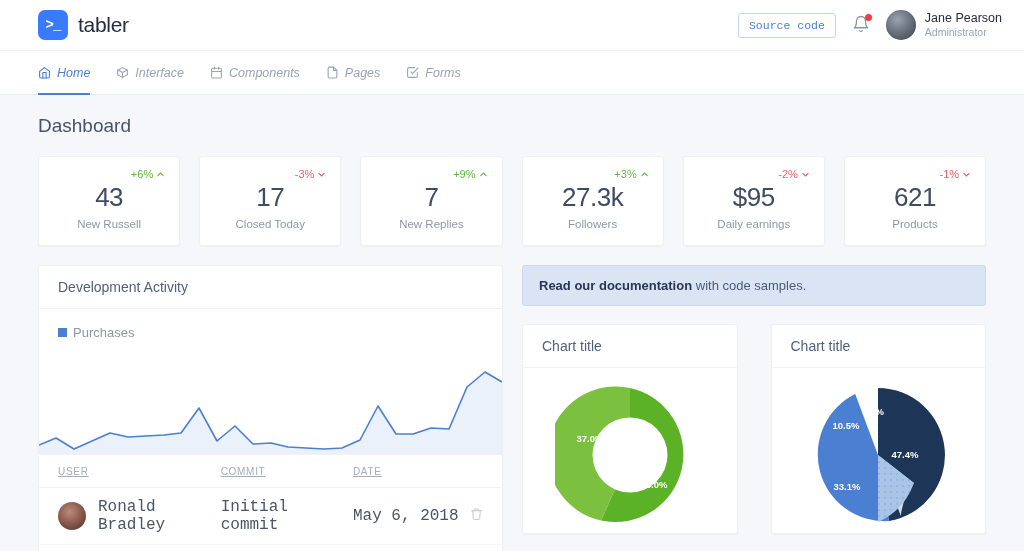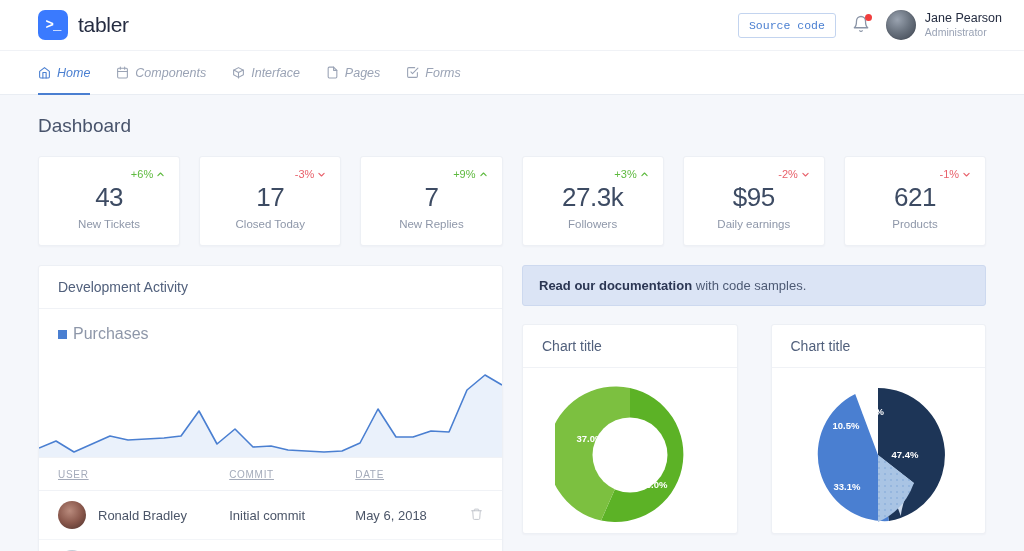--- a/index.html
+++ b/index.html
@@ -95,32 +95,32 @@
   .col-left { width: 465px; flex: none; }
   .col-right { flex: 1 1 auto; }
 
   .card { background: #fff; border: 1px solid #edf0f5; border-radius: 3px; box-shadow: 0 1px 2px rgba(22,33,74,.03); }
   .card-head { padding: 13px 19px; border-bottom: 1px solid #f0f2f6; }
   .card-title { font-size: 14px; color: #51607c; font-weight: 400; }
 
   .chart-body { padding: 10px 0 0 0; position: relative; }
   .legend { display: flex; align-items: center; gap: 6px; padding: 6px 0 0 19px; }
   .legend-swatch { width: 9px; height: 9px; background: #4a7fd1; display: inline-block; }
-  .legend-label { font-size: 16px; color: #8e97a9; }
+  .legend-label { font-size: 13px; color: #8e97a9; }
   .line-svg { display: block; width: 100%; height: 108px; margin-top: 6px; }
 
   table { width: 100%; border-collapse: collapse; }
   thead th {
     text-align: left; font-size: 10px; letter-spacing: .7px; color: #a4abba;
     font-weight: 400; padding: 11px 8px 10px 0; border-top: 1px solid #f0f2f6;
     border-bottom: 1px solid #f0f2f6;
     text-decoration: underline;
   }
   thead th:first-child { padding-left: 19px; }
-  tbody td { font-size: 13px; color: #4b5568; padding: 10px 8px 10px 0; border-bottom: 1px solid #f3f5f8; vertical-align: middle; }
+  tbody td { font-size: 16px; color: #4b5568; padding: 10px 8px 10px 0; border-bottom: 1px solid #f3f5f8; vertical-align: middle; font-family: Liberation Mono, monospace; }
   tbody td:first-child { padding-left: 19px; }
   .cell-user { display: flex; align-items: center; gap: 12px; }
   .tbl-avatar { width: 28px; height: 28px; border-radius: 50%; flex: none; }
   .tbl-avatar.a1 { background: radial-gradient(circle at 42% 35%, #b98b7d 0%, #8a584c 50%, #4a2f2a 100%); }
   .tbl-avatar.a2 { background: radial-gradient(circle at 42% 35%, #d4dae3 0%, #b9c2cf 60%, #9aa5b6 100%); }
   .trash { width: 13px; height: 14px; opacity: .45; cursor: pointer; }
   .td-act { text-align: right; padding-right: 19px !important; }
 
   .alert {
     background: #dbe4f5; border: 1px solid #cdd9ef; border-radius: 3px;
@@ -164,34 +164,34 @@
 <div class="navbar">
   <div class="nav-item active">
     <svg class="nav-ico" viewBox="0 0 24 24" fill="none" stroke="currentColor" stroke-width="2" stroke-linecap="round" stroke-linejoin="round">
         <path d="M3 10l9-7 9 7v10a2 2 0 0 1-2 2H5a2 2 0 0 1-2-2z"></path>
         <path d="M9 22V12h6v10"></path>
       </svg>
     <span>Home</span>
   </div>
   <div class="nav-item">
     <svg class="nav-ico" viewBox="0 0 24 24" fill="none" stroke="currentColor" stroke-width="2" stroke-linecap="round" stroke-linejoin="round">
+        <path d="M21 16V8l-9-5-9 5v8l9 5 9-5z"></path>
+        <path d="M3.3 7.3L12 12l8.7-4.7M12 22V12"></path>
+      </svg>
+    <span>Interface</span>
+  </div>
+  <div class="nav-item">
+    <svg class="nav-ico" viewBox="0 0 24 24" fill="none" stroke="currentColor" stroke-width="2" stroke-linecap="round" stroke-linejoin="round">
         <rect x="3" y="4" width="18" height="18" rx="2"></rect>
         <path d="M3 10h18M8 2v4M16 2v4"></path>
       </svg>
     <span>Components</span>
   </div>
   <div class="nav-item">
     <svg class="nav-ico" viewBox="0 0 24 24" fill="none" stroke="currentColor" stroke-width="2" stroke-linecap="round" stroke-linejoin="round">
-        <path d="M21 16V8l-9-5-9 5v8l9 5 9-5z"></path>
-        <path d="M3.3 7.3L12 12l8.7-4.7M12 22V12"></path>
-      </svg>
-    <span>Interface</span>
-  </div>
-  <div class="nav-item">
-    <svg class="nav-ico" viewBox="0 0 24 24" fill="none" stroke="currentColor" stroke-width="2" stroke-linecap="round" stroke-linejoin="round">
         <path d="M14 2H6a2 2 0 0 0-2 2v16a2 2 0 0 0 2 2h12a2 2 0 0 0 2-2V8z"></path>
         <path d="M14 2v6h6"></path>
       </svg>
     <span>Pages</span>
   </div>
   <div class="nav-item">
     <svg class="nav-ico" viewBox="0 0 24 24" fill="none" stroke="currentColor" stroke-width="2" stroke-linecap="round" stroke-linejoin="round">
         <path d="M9 11l3 3L22 4"></path>
         <path d="M21 12v7a2 2 0 0 1-2 2H5a2 2 0 0 1-2-2V5a2 2 0 0 1 2-2h11"></path>
       </svg>
@@ -205,21 +205,21 @@
   <div class="stats">
 
     <div class="stat-card">
       <div class="stat-delta up">
         <span>+6%</span>
         <svg class="chev" viewBox="0 0 24 24" fill="none" stroke="currentColor" stroke-width="3" stroke-linecap="round" stroke-linejoin="round">
             <path d="M5 15l7-7 7 7"></path>
           </svg>
       </div>
       <div class="stat-value">43</div>
-      <div class="stat-label">New Tickets</div>
+      <div class="stat-label">New Russell</div>
     </div>
 
     <div class="stat-card">
       <div class="stat-delta down">
         <span>-3%</span>
         <svg class="chev" viewBox="0 0 24 24" fill="none" stroke="currentColor" stroke-width="3" stroke-linecap="round" stroke-linejoin="round">
             <path d="M5 9l7 7 7-7"></path>
           </svg>
       </div>
       <div class="stat-value">17</div>

